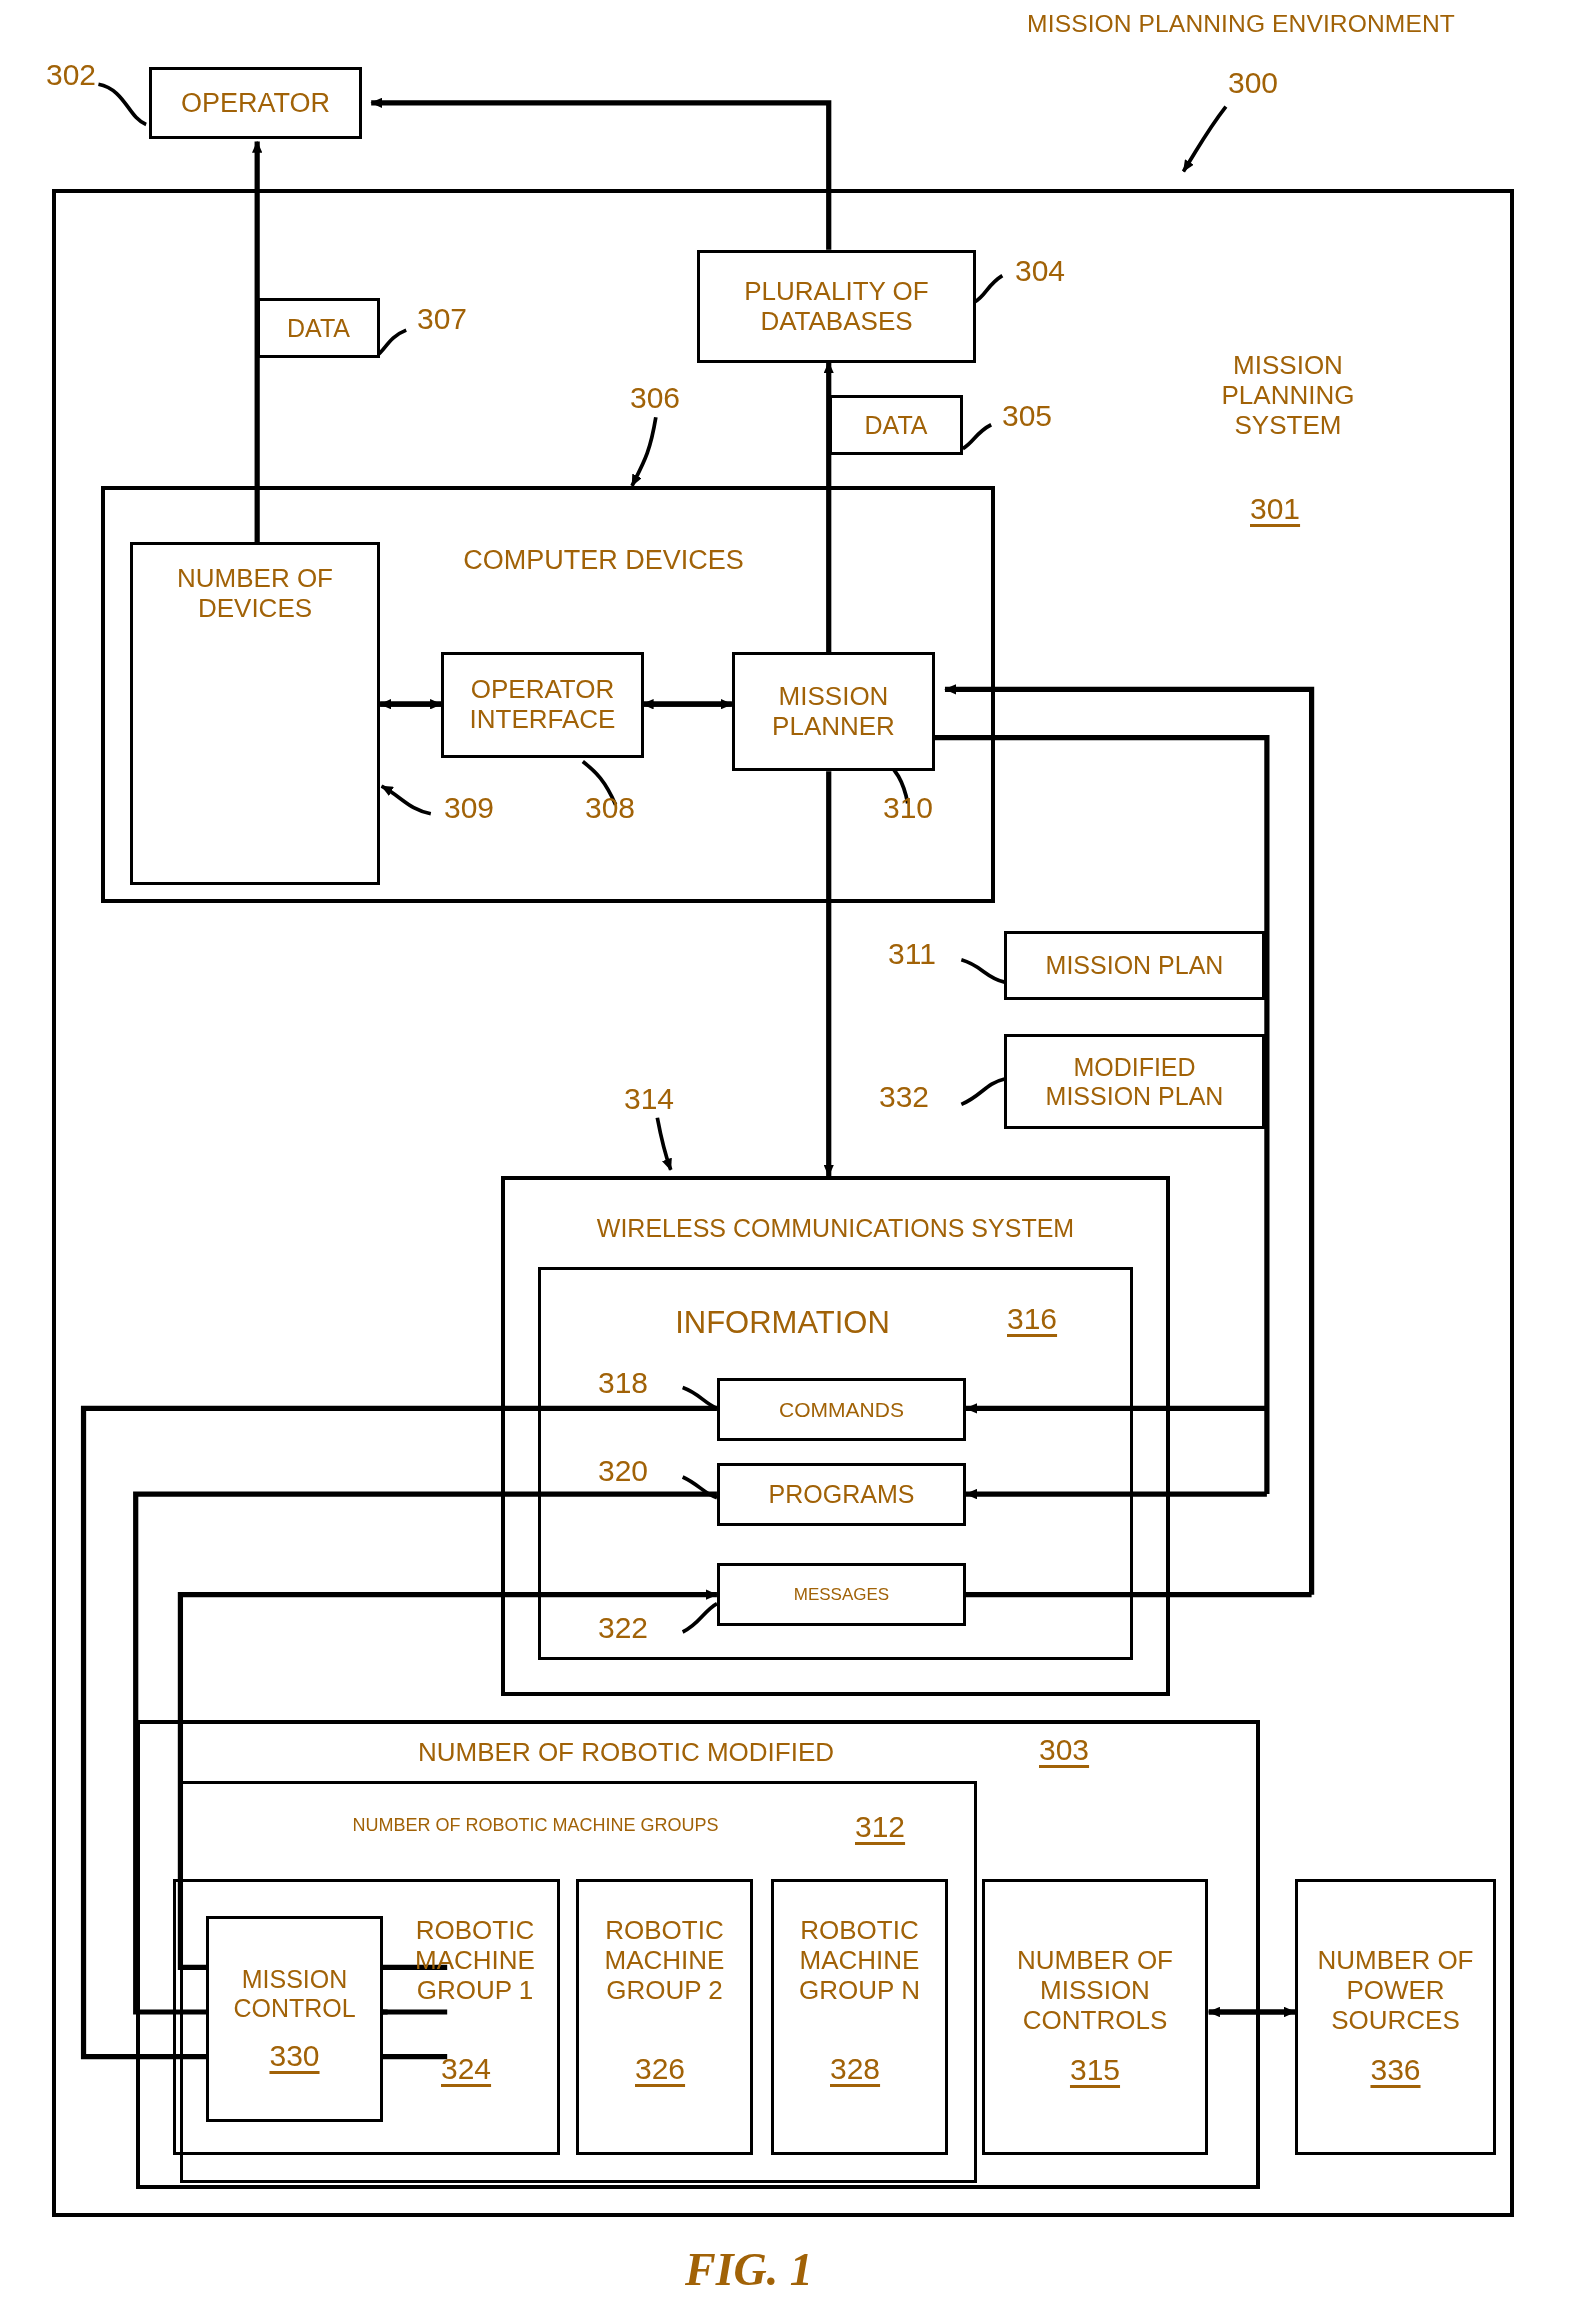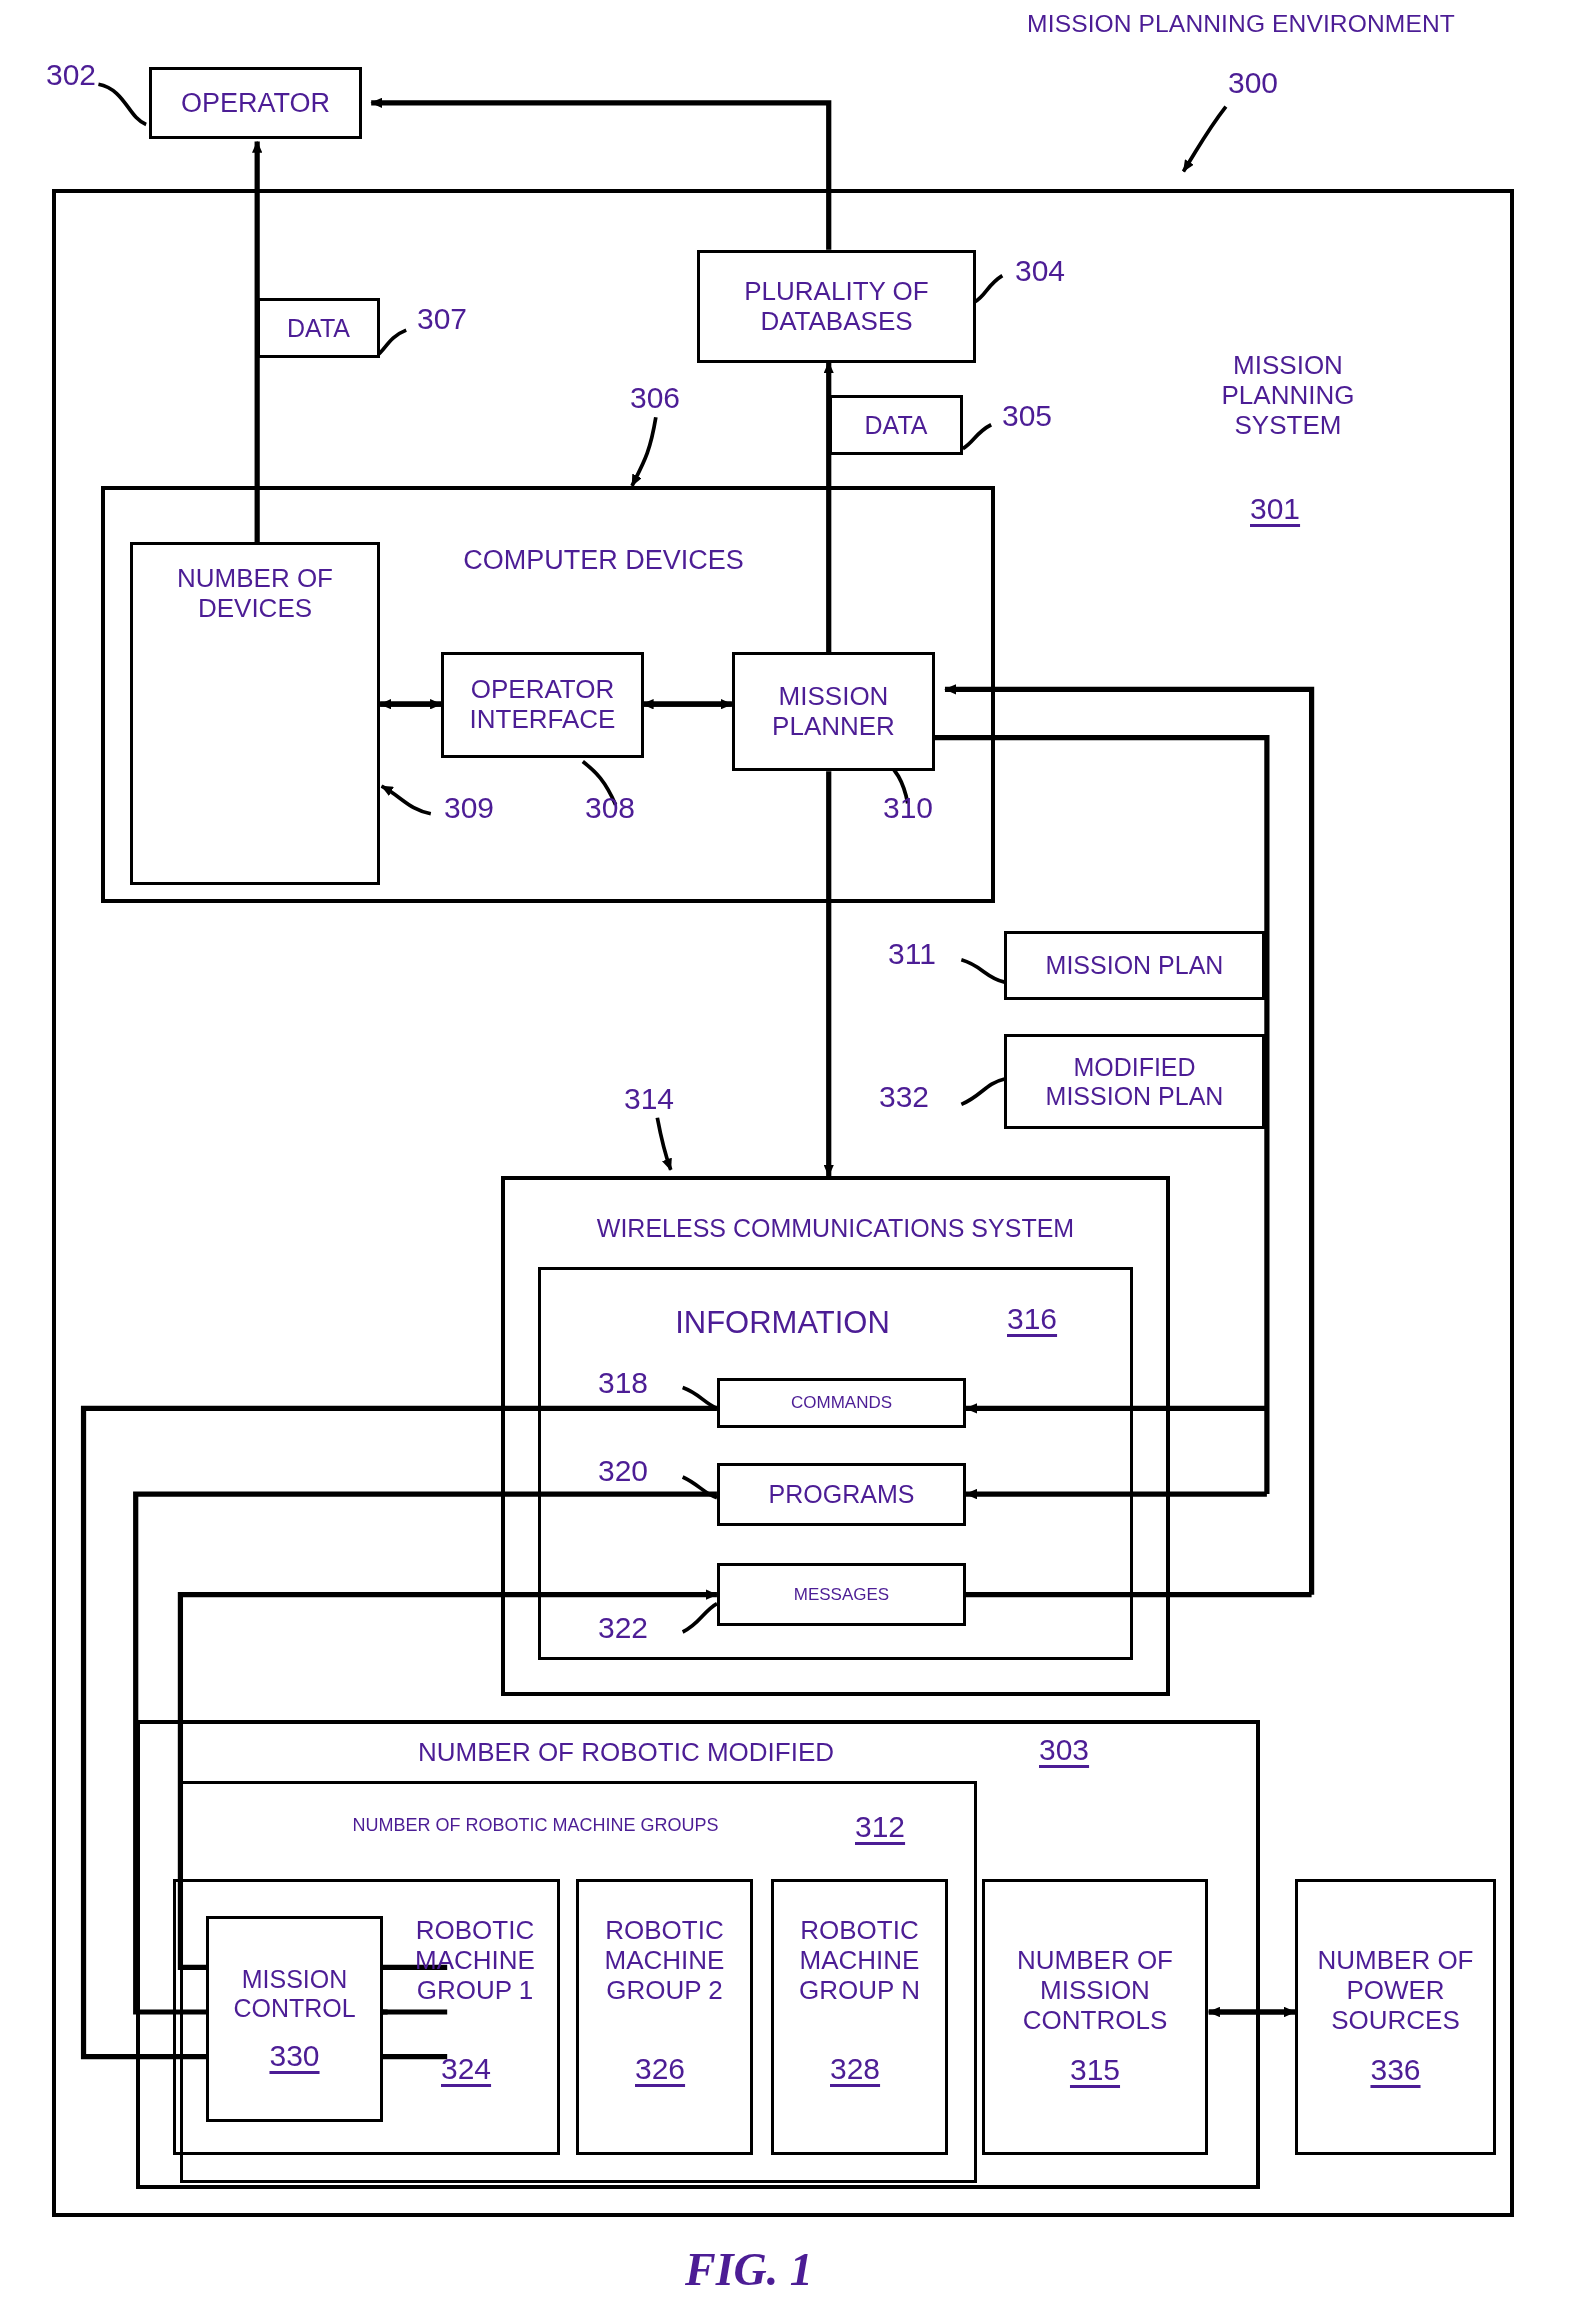--- a/index.html
+++ b/index.html
@@ -6,21 +6,21 @@
     margin: 0;
     padding: 0;
     background: #ffffff;
   }
   #page {
     position: relative;
     width: 1571px;
     height: 2319px;
     background: #ffffff;
     font-family: "Liberation Sans", sans-serif;
-    color: #4c1d95;
+    color: #a16207;
     overflow: hidden;
   }
   svg.wires {
     position: absolute;
     left: 0; top: 0;
     width: 1571px;
     height: 2319px;
     pointer-events: none;
   }
   .bx {
@@ -205,21 +205,21 @@
   <div class="ref" style="left:879px; top:1080px; font-size:30px;">332</div>
 
   <div class="bx bx-outer" style="left:501px; top:1176px; width:669px; height:520px; background:transparent; display:block;"></div>
   <div class="lbl" style="left:522px; top:1214px; width:627px; font-size:25px;">WIRELESS COMMUNICATIONS SYSTEM</div>
   <div class="ref" style="left:624px; top:1082px; font-size:30px;">314</div>
 
   <div class="bx bx-thin" style="left:538px; top:1267px; width:595px; height:393px; background:transparent; display:block;"></div>
   <div class="lbl" style="left:656px; top:1305px; width:253px; font-size:31px;">INFORMATION</div>
   <div class="ref und" style="left:1007px; top:1302px; font-size:30px;">316</div>
 
-  <div class="bx" style="left:717px; top:1378px; width:249px; height:50px; font-size:17px;">
+  <div class="bx" style="left:717px; top:1378px; width:249px; height:63px; font-size:21px;">
     <span>COMMANDS</span>
   </div>
   <div class="ref" style="left:598px; top:1366px; font-size:30px;">318</div>
 
   <div class="bx" style="left:717px; top:1463px; width:249px; height:63px; font-size:25px;">
     <span>PROGRAMS</span>
   </div>
   <div class="ref" style="left:598px; top:1454px; font-size:30px;">320</div>
 
   <div class="bx" style="left:717px; top:1563px; width:249px; height:63px; font-size:17px;">

